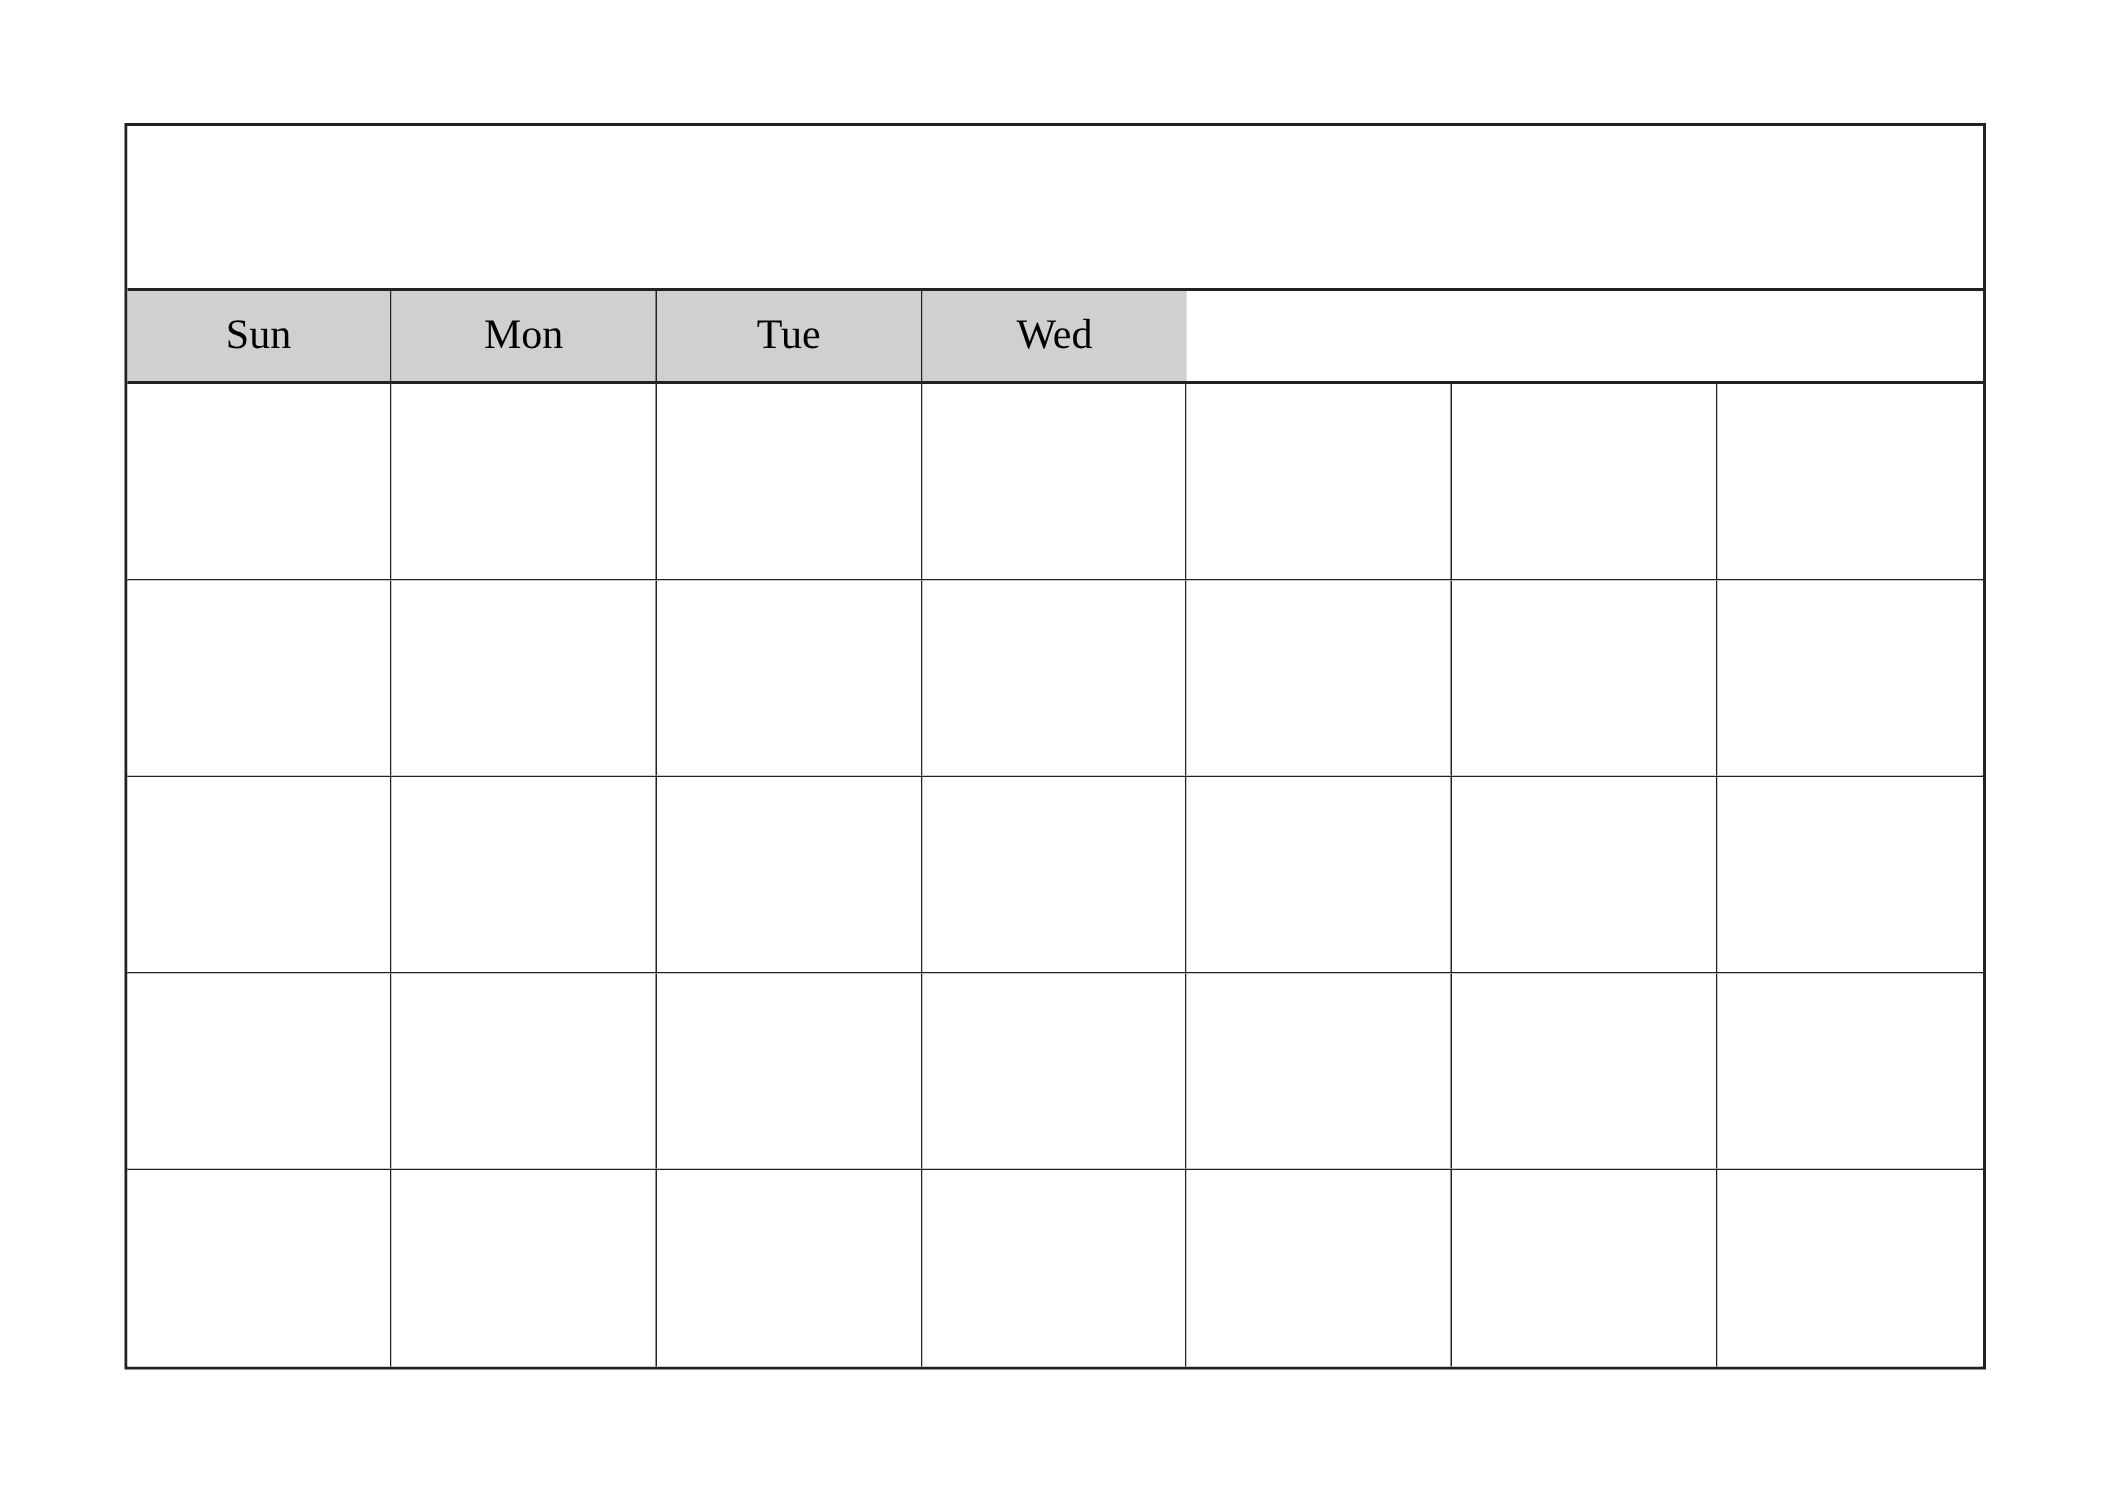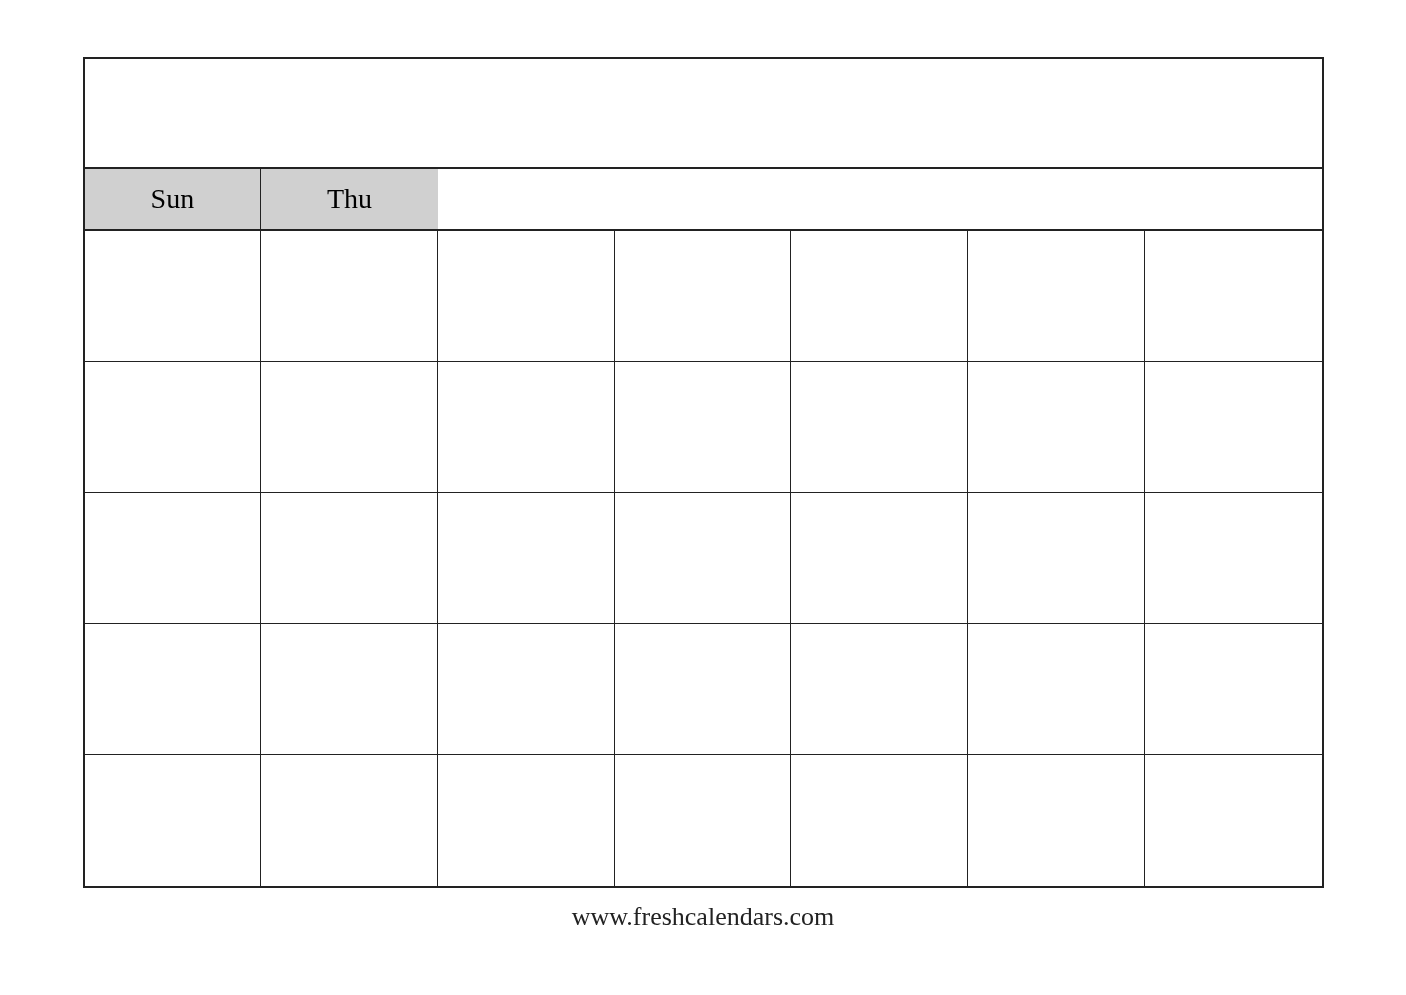--- a/index.html
+++ b/index.html
@@ -91,21 +91,23 @@
 </head>
 <body>
 
 <div class="calendar-wrapper">
   <div class="calendar-container">
 
     <div class="calendar-title-row"></div>
 
     <div class="calendar-header">
       <div class="header-cell">Sun</div>
-      <div class="header-cell">Thu</div>
+      <div class="header-cell">Mon</div>
+      <div class="header-cell">Tue</div>
+      <div class="header-cell">Wed</div>
     </div>
 
     <div class="calendar-body">
 
       <div class="calendar-week">
         <div class="calendar-cell"></div>
         <div class="calendar-cell"></div>
         <div class="calendar-cell"></div>
         <div class="calendar-cell"></div>
         <div class="calendar-cell"></div>
@@ -149,14 +151,13 @@
         <div class="calendar-cell"></div>
         <div class="calendar-cell"></div>
         <div class="calendar-cell"></div>
         <div class="calendar-cell"></div>
         <div class="calendar-cell"></div>
       </div>
     </div>
 
   </div>
 
-  <div class="calendar-footer">www.freshcalendars.com</div>
 </div>
 
 </body></html>

